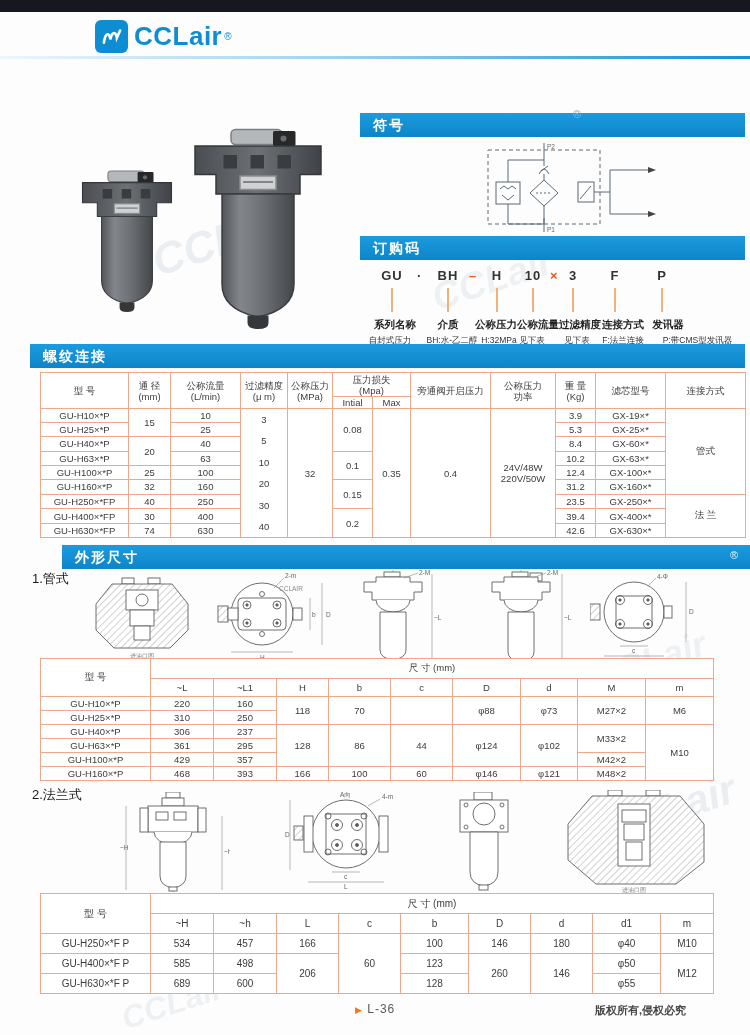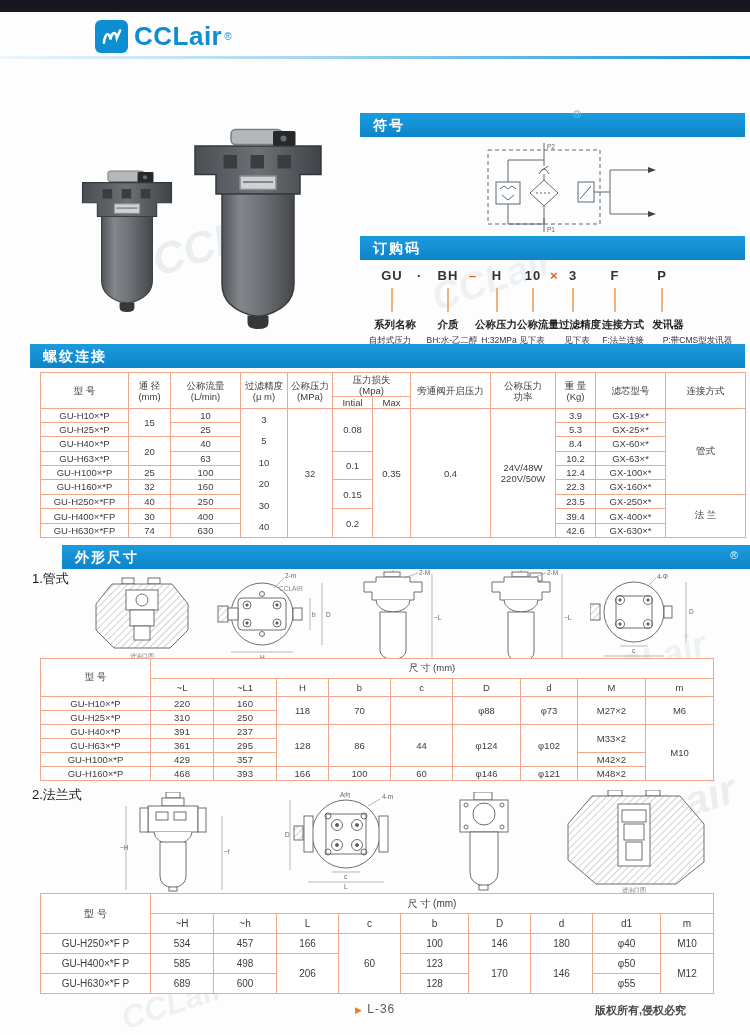--- a/index.html
+++ b/index.html
@@ -288,21 +288,21 @@
       <td>25</td>
       <td>100</td>
       <td>12.4</td>
       <td>GX-100×*</td>
     </tr>
     <tr style="height:14px">
       <td>GU-H160×*P</td>
       <td>32</td>
       <td>160</td>
       <td rowspan="2">0.15</td>
-      <td>22.3</td>
+      <td>31.2</td>
       <td>GX-160×*</td>
     </tr>
     <tr style="height:14px">
       <td>GU-H250×*FP</td>
       <td>40</td>
       <td>250</td>
       <td>23.5</td>
       <td>GX-250×*</td>
       <td rowspan="3">法 兰</td>
     </tr>
@@ -470,21 +470,21 @@
       <td rowspan="2">M27×2</td>
       <td rowspan="2">M6</td>
     </tr>
     <tr style="height:14px">
       <td>GU-H25×*P</td>
       <td>310</td>
       <td>250</td>
     </tr>
     <tr style="height:14px">
       <td>GU-H40×*P</td>
-      <td>391</td>
+      <td>306</td>
       <td>237</td>
       <td rowspan="3">128</td>
       <td rowspan="3">86</td>
       <td rowspan="3">44</td>
       <td rowspan="3">φ124</td>
       <td rowspan="3">φ102</td>
       <td rowspan="2">M33×2</td>
       <td rowspan="4">M10</td>
     </tr>
     <tr style="height:14px">
@@ -633,21 +633,21 @@
       <td>180</td>
       <td>φ40</td>
       <td>M10</td>
     </tr>
     <tr style="height:20px">
       <td>GU-H400×*F P</td>
       <td>585</td>
       <td>498</td>
       <td rowspan="2">206</td>
       <td>123</td>
-      <td rowspan="2">170</td>
+      <td rowspan="2">260</td>
       <td rowspan="2">146</td>
       <td>φ50</td>
       <td rowspan="2">M12</td>
     </tr>
     <tr style="height:20px">
       <td>GU-H630×*F P</td>
       <td>689</td>
       <td>600</td>
       <td>128</td>
       <td>φ55</td>

